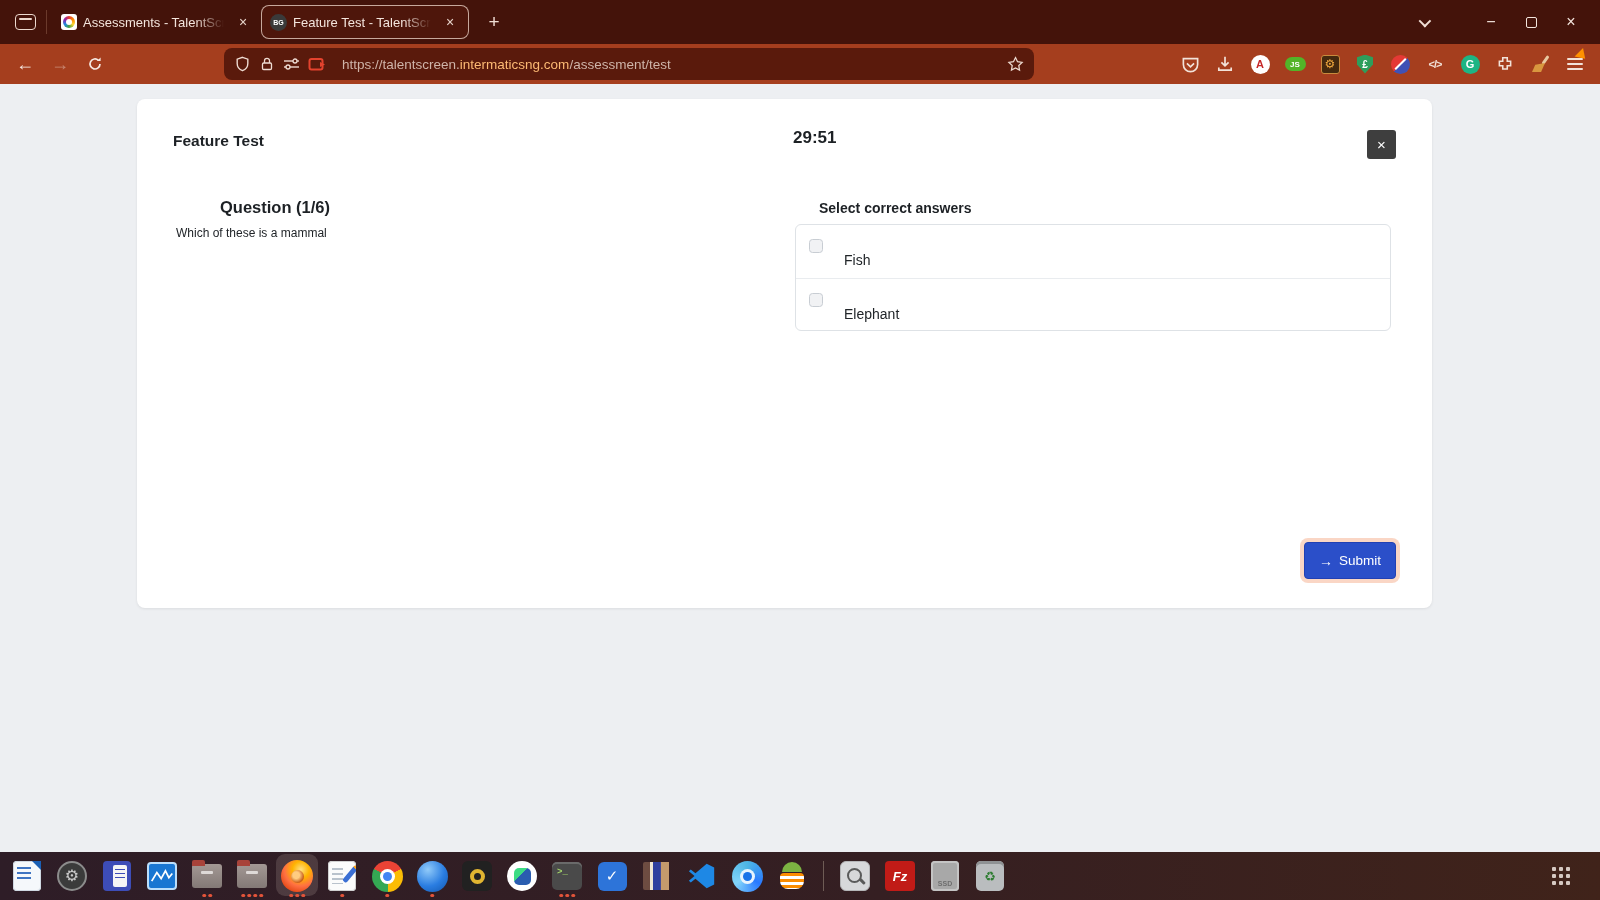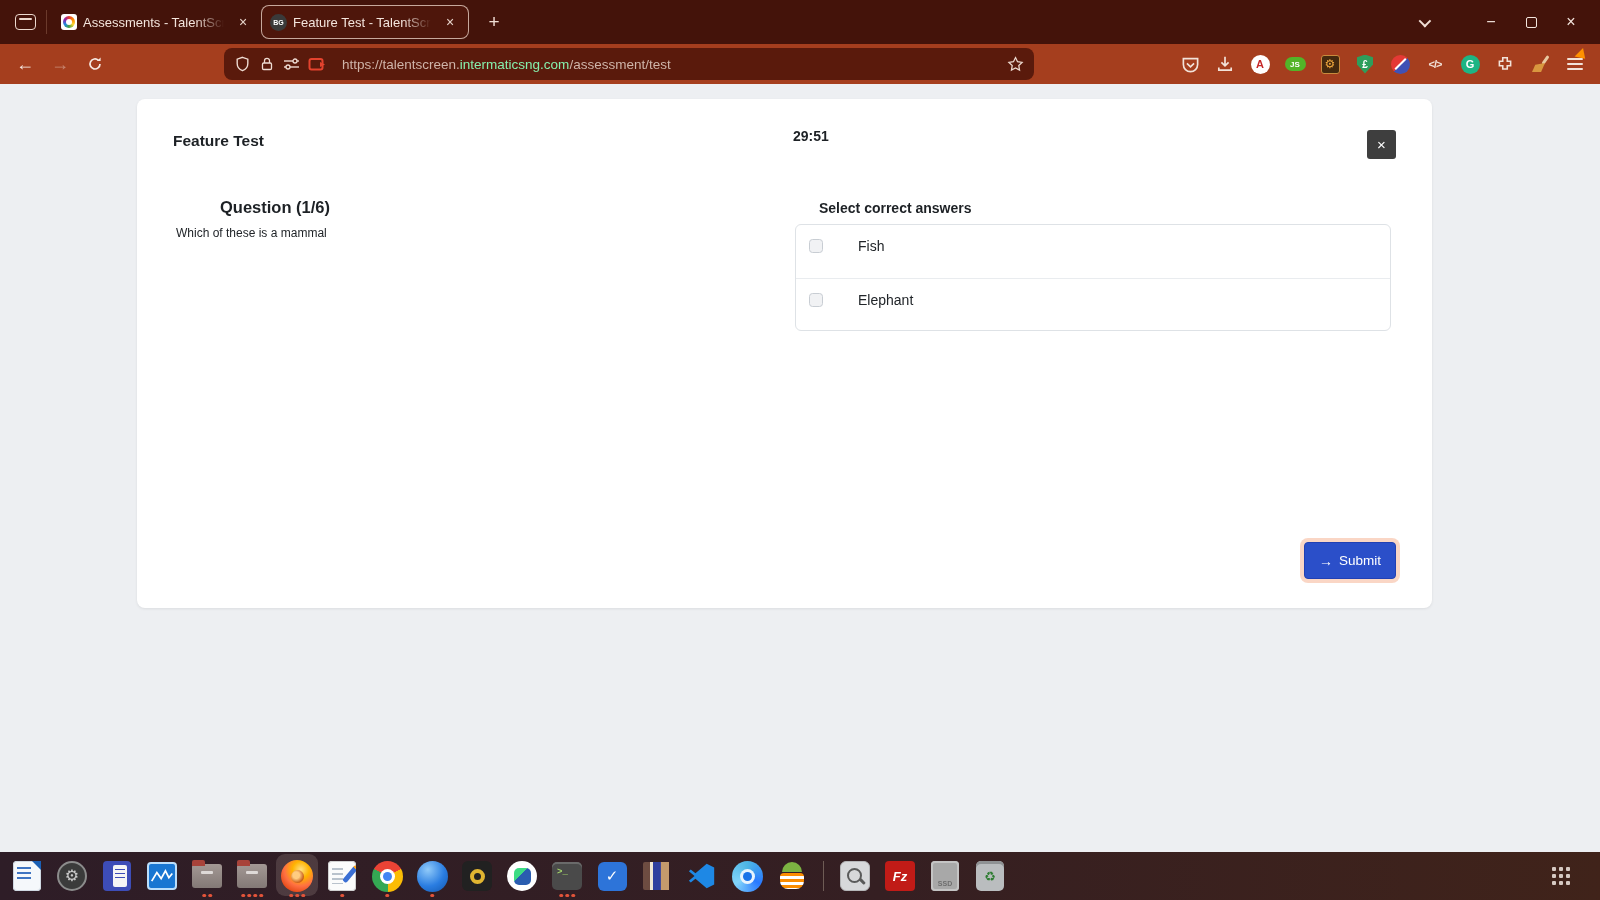--- a/index.html
+++ b/index.html
@@ -30,21 +30,21 @@
   .restore-glyph::before { content:""; position:absolute; left:2px; top:-5px; width:11px; height:11px; border:1.6px solid #f3e4dc; border-radius:2px; z-index:-1; }
 
   
   .navbar { position:absolute; top:44px; left:0; width:1600px; height:40px; background:#a53e1e; }
   .navbtn { position:absolute; top:3px; width:34px; height:34px; display:flex; align-items:center; justify-content:center; color:#f6e8e1; font-size:18px; border-radius:6px; }
   .navbtn.disabled { color:rgba(246,232,225,0.42); }
   .urlbar { position:absolute; left:224px; top:4px; width:810px; height:32px; background:#5a1a0c; border-radius:8px; display:flex; align-items:center; padding:0 10px; }
   .urlbar svg { flex:0 0 auto; }
   .uicon { margin-right:8px; display:flex; align-items:center; }
   .url-text { font-size:13.5px; color:#cfb4a9; margin-left:8px; white-space:nowrap; flex:1; overflow:hidden; }
-  .url-text b { color:#86efac; font-weight:normal; }
+  .url-text b { color:#fdba74; font-weight:normal; }
   .url-star { margin-left:auto; display:flex; align-items:center; }
 
   .ext-row { position:absolute; right:14px; top:3px; height:34px; display:flex; align-items:center; gap:13px; }
   .xi { width:22px; height:22px; display:flex; align-items:center; justify-content:center; position:relative; }
   .badge-a { width:19px; height:19px; border-radius:50%; background:#fff; color:#c62828; font-weight:bold; font-size:11px; display:flex; align-items:center; justify-content:center; }
   .badge-js { width:21px; height:14px; border-radius:7px; background:#52b428; color:#fff; font-weight:bold; font-size:8px; display:flex; align-items:center; justify-content:center; }
   .badge-gear { width:19px; height:19px; border:1px solid #c98a3c; background:#44290e; border-radius:3px; color:#efa73e; font-size:12px; line-height:12px; display:flex; align-items:center; justify-content:center; }
   .badge-pound { width:16px; height:19px; clip-path:polygon(50% 0,100% 14%,100% 52%,50% 100%,0 52%,0 14%); background:#2e9e5b; color:#fff; font-size:10px; font-weight:bold; display:flex; align-items:center; justify-content:center; }
   .badge-abp { width:19px; height:19px; border-radius:50%; background:linear-gradient(135deg,#e53935 0 52%,#3f51b5 52%); position:relative; }
   .badge-abp::after { content:""; position:absolute; left:2px; top:8.5px; width:15px; height:2px; background:#fff; transform:rotate(-45deg); }
@@ -54,27 +54,27 @@
   .broom::before { content:""; position:absolute; right:2px; top:0; width:3px; height:10px; background:#e8c8a0; transform:rotate(35deg); border-radius:2px; }
   .broom::after { content:""; position:absolute; left:1px; bottom:1px; width:13px; height:9px; background:#d9973f; clip-path:polygon(0 100%,25% 20%,100% 0,70% 100%); }
   .menu-glyph { width:16px; height:12px; display:flex; flex-direction:column; justify-content:space-between; position:relative; }
   .menu-glyph i { height:2px; background:#f2e2d9; border-radius:1px; display:block; }
   .menu-badge { position:absolute; right:-5px; top:-7px; width:0; height:0; border-left:6px solid transparent; border-right:6px solid transparent; border-bottom:9px solid #ff9100; transform:rotate(135deg); }
 
   
   .content { position:absolute; top:84px; left:0; width:1600px; height:768px; background:#edeff2; }
   .card { position:absolute; left:137px; top:15px; width:1295px; height:509px; background:#fff; border-radius:8px; box-shadow:0 1px 3px rgba(0,0,0,0.08); }
   .test-title { position:absolute; left:36px; top:33px; font-size:15.5px; font-weight:bold; color:#1d2125; }
-  .timer { position:absolute; left:656px; top:29px; font-size:14px; font-weight:bold; color:#1d2125; }
+  .timer { position:absolute; left:656px; top:29px; font-size:17px; font-weight:bold; color:#1d2125; }
   .card-close { position:absolute; right:36px; top:31px; width:29px; height:29px; background:#3e3e3e; border-radius:3px; color:#fff; font-size:15px; display:flex; align-items:center; justify-content:center; }
   .q-header { position:absolute; left:39px; top:99px; font-size:16.5px; font-weight:bold; color:#1d2125;margin-left:44px; }
   .q-text { position:absolute; left:39px; top:127px; font-size:12px; color:#212529; }
   .a-header { position:absolute; left:658px; top:101px; font-size:14px; font-weight:bold; color:#1d2125;margin-left:24px; }
   .answers { position:absolute; left:658px; top:125px; width:596px; border:1px solid #dee2e6; border-radius:6px; background:#fff; overflow:hidden; }
-  .answer-row { height:52.6px; display:flex; align-items:flex-start; padding:14px 0 0 13px; }
+  .answer-row { height:52.6px; display:flex; align-items:flex-start; padding:14px 0 0 13px;flex-direction:column; }
   .answer-row + .answer-row { border-top:1px solid #e9ecef; }
   .checkbox { width:14px; height:14px; border:1px solid #c8cdd3; border-radius:3.5px; background:#f1f2f4; flex:0 0 auto; }
   .answer-label { margin-left:35px; font-size:14px; color:#212529; line-height:15px; }
   .submit-btn { position:absolute; right:36px; top:443px; height:37px; padding:0 14px; background:#2b4fc9; border:1px solid #2140b4; border-radius:4px; color:#fff; font-size:13.5px; display:flex; align-items:center; gap:6px; box-shadow:0 0 0 4px rgba(246,180,150,0.55); }
   .submit-arrow { font-size:14px; }
 
   
   .taskbar { position:absolute; left:0; top:852px; width:1600px; height:48px; background:linear-gradient(90deg,#2e1d27 0%,#351f22 55%,#40231a 100%); display:flex; align-items:center; padding:0 10px; gap:11px; }
   .dk { width:34px; height:44px; position:relative; display:flex; align-items:center; justify-content:center; flex:0 0 auto; }
   .dk.active::before { content:""; position:absolute; left:-4px; right:-4px; top:0; bottom:2px; background:rgba(255,238,230,0.14); border-radius:9px; }

